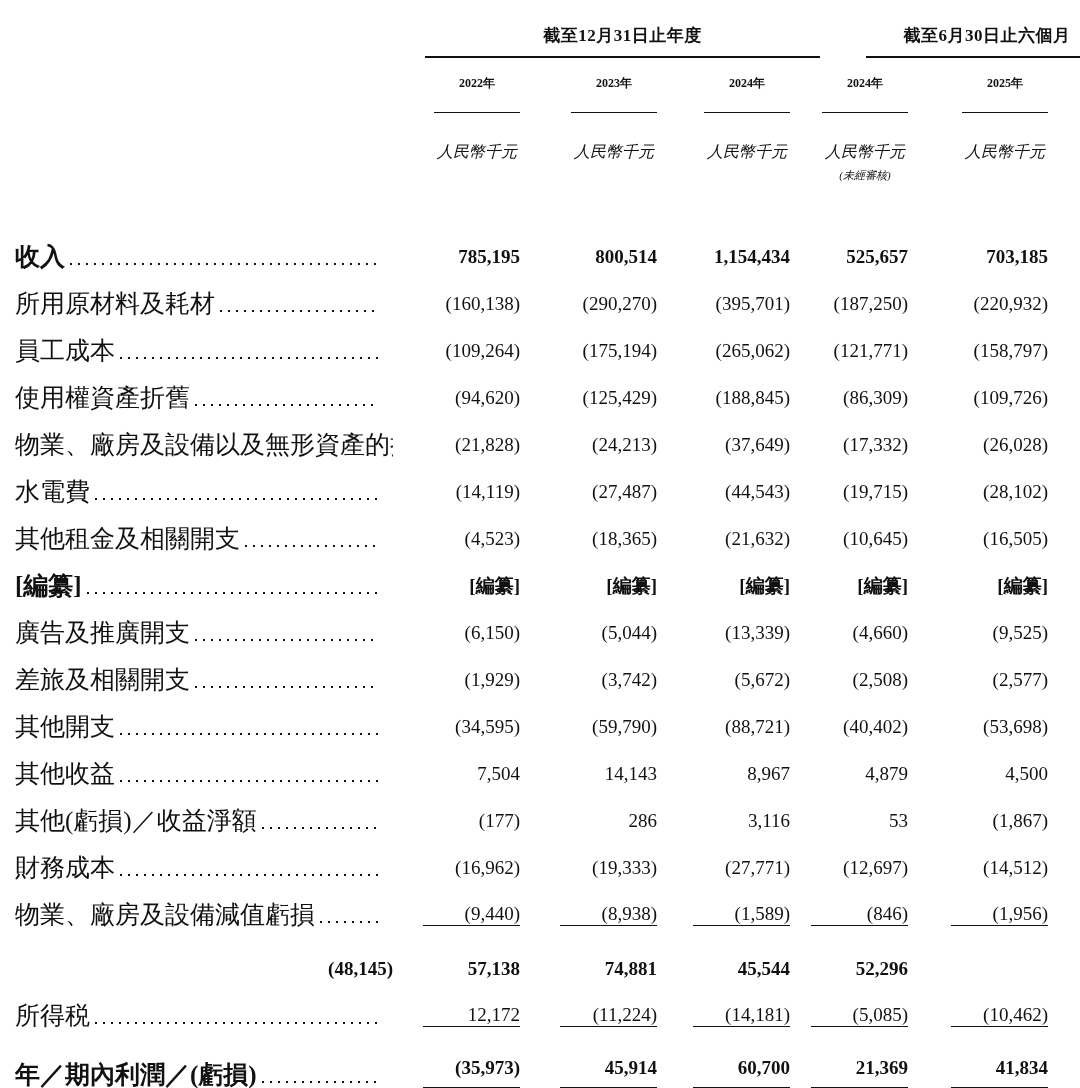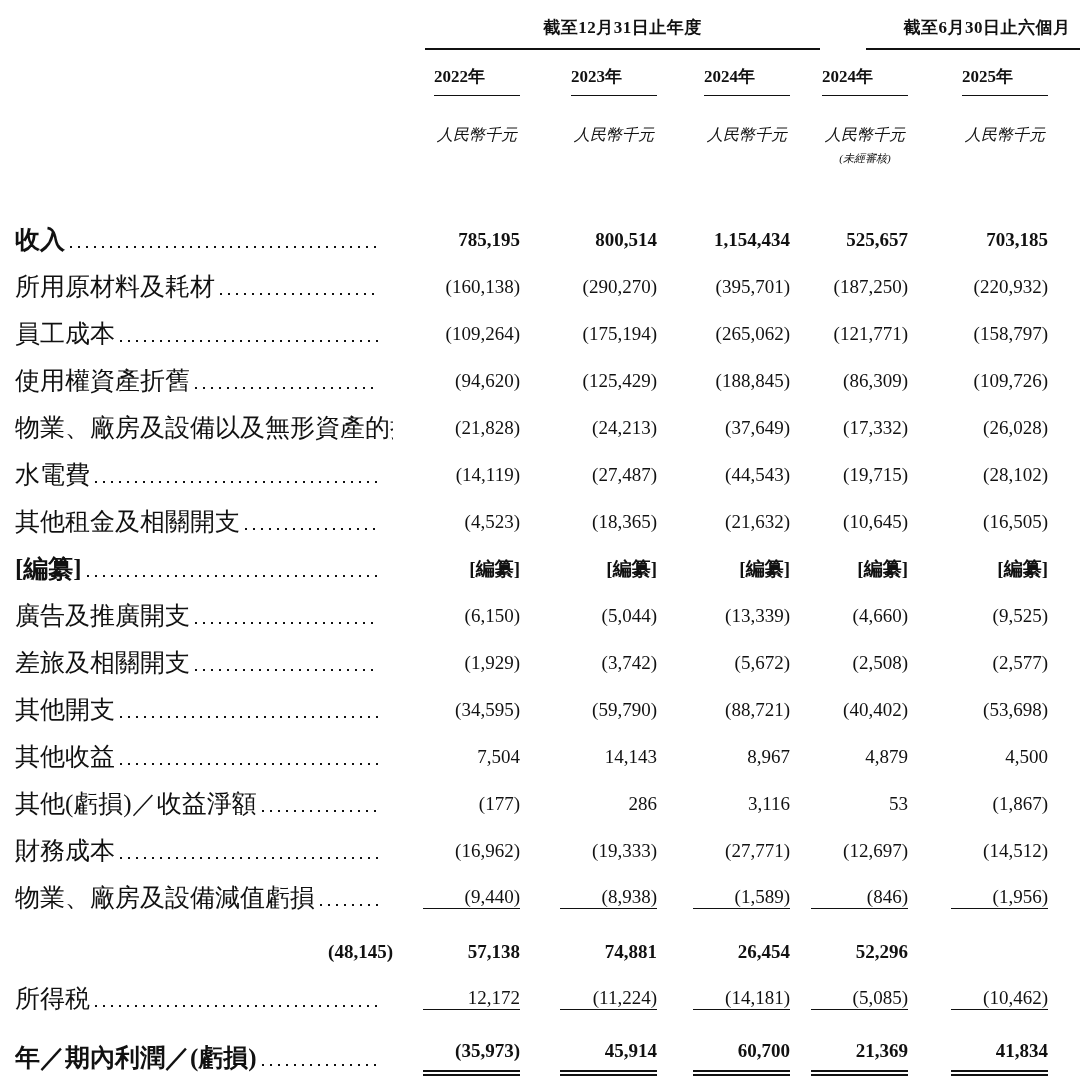--- a/index.html
+++ b/index.html
@@ -2,30 +2,30 @@
 <html><head>
 <meta charset="utf-8">
 <style>
   html,body{margin:0;padding:0;background:#ffffff;}
   body{font-family:"Liberation Serif","DejaVu Serif",serif;color:#111;}
   .page{position:relative;width:1080px;height:1088px;box-sizing:border-box;
         padding:16px 32px 18px 15px;overflow:hidden;background:#fff;}
   .grid{display:grid;grid-template-columns:378px 127px 137px 133px 118px 140px;}
 
   
-  .hdr-groups{margin-top:0;gap:12px;}
+  .hdr-groups{margin-top:8px;gap:12px;}
   .gin{border-bottom:2px solid #111;padding-bottom:9px;text-align:center;}
   .g1 .gin{margin-left:20px;margin-right:6px;}
   .g2 .gin{margin-left:28px;margin-right:0;}
   .gt{font-size:17px;font-weight:700;letter-spacing:.5px;}
 
   .hdr-years{margin-top:15px;}
   .yr{text-align:right;}
-  .ys{display:inline-block;min-width:86px;text-align:left;font-size:17px;font-weight:700;
-      border-bottom:1.6px solid #111;padding-bottom:7px;}
+  .ys{display:inline-block;min-width:86px;text-align:center;font-size:12px;font-weight:700;
+      border-bottom:1.6px solid #111;padding-bottom:20px;}
 
   .hdr-units{margin-top:13px;}
   .unitcell{display:flex;flex-direction:column;align-items:flex-end;}
   .unit{display:inline-block;min-width:86px;text-align:center;font-size:16px;font-style:italic;margin-top:16px;}
   .note{display:inline-block;min-width:86px;text-align:center;font-size:11px;font-style:italic;margin-top:5px;}
 
   
   .rows{margin-top:50px;}
   .row{height:47px;align-items:center;}
   .row.bold .lt,.row.bold .vs{font-weight:700;}
@@ -252,21 +252,21 @@
         <div class="val"><span class="vs">(9,440)</span></div>
         <div class="val"><span class="vs">(8,938)</span></div>
         <div class="val"><span class="vs">(1,589)</span></div>
         <div class="val"><span class="vs">(846)</span></div>
         <div class="val"><span class="vs">(1,956)</span></div>
       </div>
       <div class="grid row bold">
         <div class="val"><span class="vs">(48,145)</span></div>
         <div class="val"><span class="vs">57,138</span></div>
         <div class="val"><span class="vs">74,881</span></div>
-        <div class="val"><span class="vs">26,454</span></div>
+        <div class="val"><span class="vs">45,544</span></div>
         <div class="val"><span class="vs">52,296</span></div>
       </div>
       <div class="grid row rule-s">
         <div class="lbl">
           <span class="lt">所得税</span>
           <span class="dots"></span>
         </div>
         <div class="val"><span class="vs">12,172</span></div>
         <div class="val"><span class="vs">(11,224)</span></div>
         <div class="val"><span class="vs">(14,181)</span></div>

